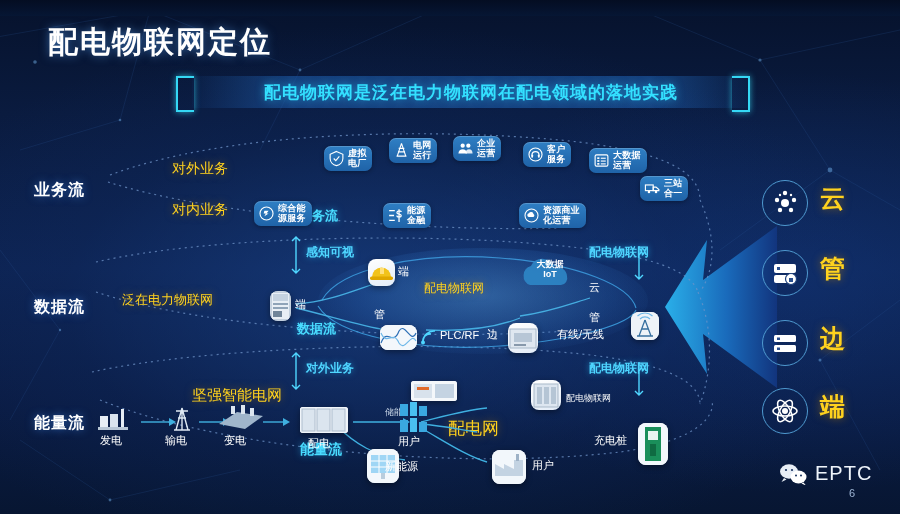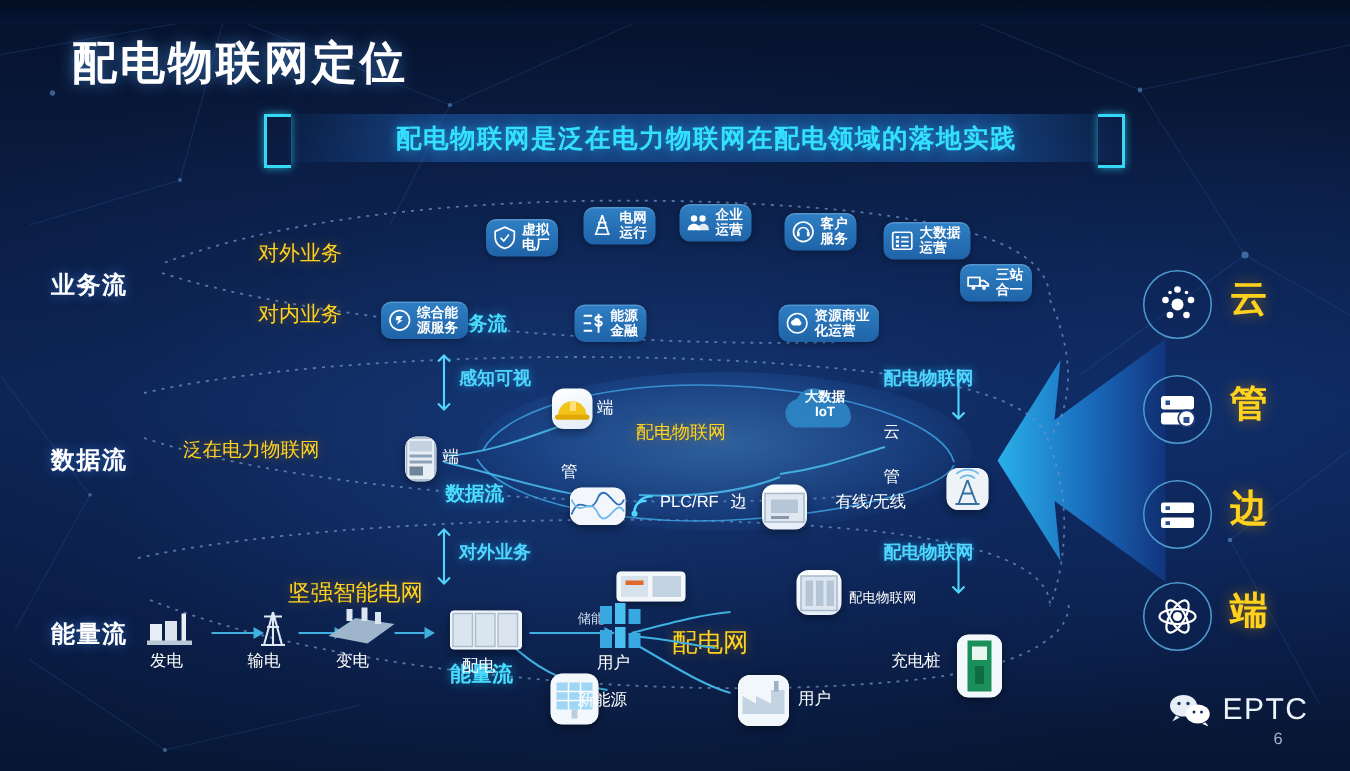--- a/index.html
+++ b/index.html
@@ -75,21 +75,21 @@
   .railcirc{
     position:absolute;left:0;top:0;width:44px;height:44px;border-radius:50%;
     border:1px solid #4f9ad0;display:flex;align-items:center;justify-content:center;
     background:rgba(10,35,85,.25);
   }
   .raillbl{
     position:absolute;left:58px;top:2px;font-size:25px;font-weight:bold;color:#ffd21e;
     text-shadow:0 0 9px rgba(190,130,10,.6);letter-spacing:1px;
   }
   
-  .logo{position:absolute;left:778px;top:462px;display:flex;align-items:flex-start;gap:7px;}
+  .logo{position:absolute;left:778px;top:462px;display:flex;align-items:flex-end;gap:7px;}
   .logo .lt{font-size:20px;color:#eef4fb;letter-spacing:1px;}
   .pageno{position:absolute;left:849px;top:487px;font-size:11px;color:#9db4d4;}
   
   .cap{position:absolute;font-size:9px;color:#ffffff;}
   .cap2{position:absolute;font-size:11px;color:#ffffff;}
   .vlabel{position:absolute;font-size:12px;font-weight:bold;color:#4fd6ff;text-shadow:0 0 6px rgba(40,190,255,.55);}
 </style>
 </head>
 <body>
 

